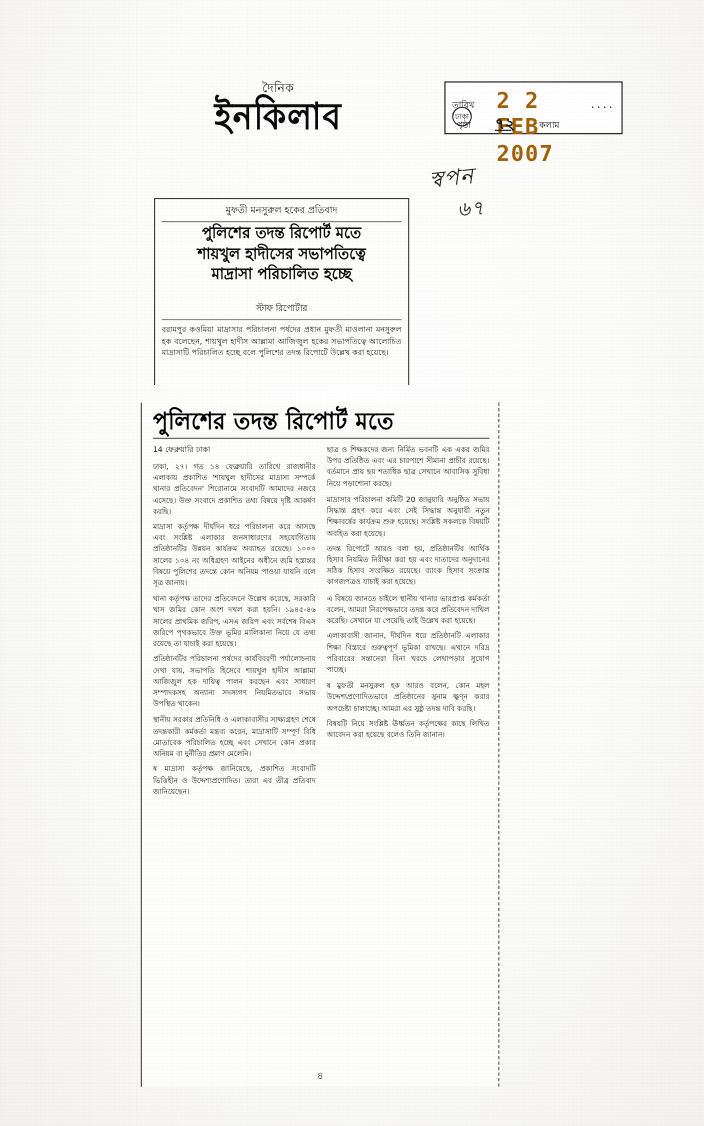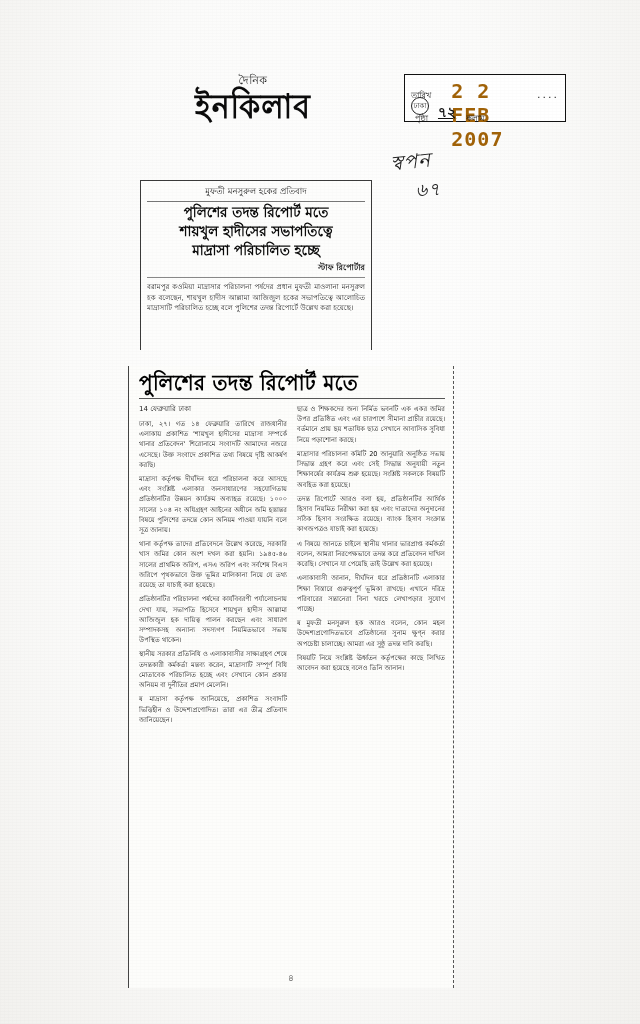--- a/index.html
+++ b/index.html
@@ -55,21 +55,21 @@
     font-size:9px;
   }
   .datestamp .stamp-date{
     font-family:"DejaVu Sans Mono", monospace;
     font-size:20px;font-weight:bold;letter-spacing:1px;
     color:#a16207;
   }
   .datestamp .dots{letter-spacing:2px;font-size:11px;color:#333;}
   .datestamp .stamp-row2{
     position:absolute;left:10px;top:26px;right:6px;
-    display:flex;align-items:flex-end;gap:10px;font-size:10px;
+    display:flex;align-items:center;gap:22px;font-size:10px;
   }
   .datestamp .stamp-page{
     font-family:"DejaVu Sans", sans-serif;font-size:14px;font-weight:bold;
     text-decoration:underline;
   }
   .datestamp .seal{
     position:absolute;left:6px;top:22px;width:16px;height:16px;
     border:1px solid #222;border-radius:50%;
     font-size:7px;line-height:16px;text-align:center;color:#222;
   }
@@ -100,22 +100,22 @@
   .topclip .sub{
     font-size:8.5px;color:#222;text-align:center;margin-bottom:3px;
     border-bottom:1px solid #777;padding-bottom:2px;
   }
   .topclip .hl{
     font-size:13.5px;font-weight:bold;line-height:1.32;
     text-align:center;color:#0a0a0a;
     transform:scaleY(1.05);
   }
   .topclip .byline{
-    font-size:8px;text-align:right;margin-top:3px;color:#222;
-    border-bottom:1px solid #888;padding-bottom:3px;font-weight:bold;
+    font-size:8px;text-align:center;margin-top:16px;color:#222;
+    border-bottom:1px solid #888;padding-bottom:3px;
   }
   .topclip .body{
     margin-top:4px;
     font-size:7px;line-height:1.5;text-align:justify;color:#1a1a1a;
     column-count:1;
   }
 
   
   .mainclip{
     position:absolute;left:128px;top:366px;width:326px;height:622px;

